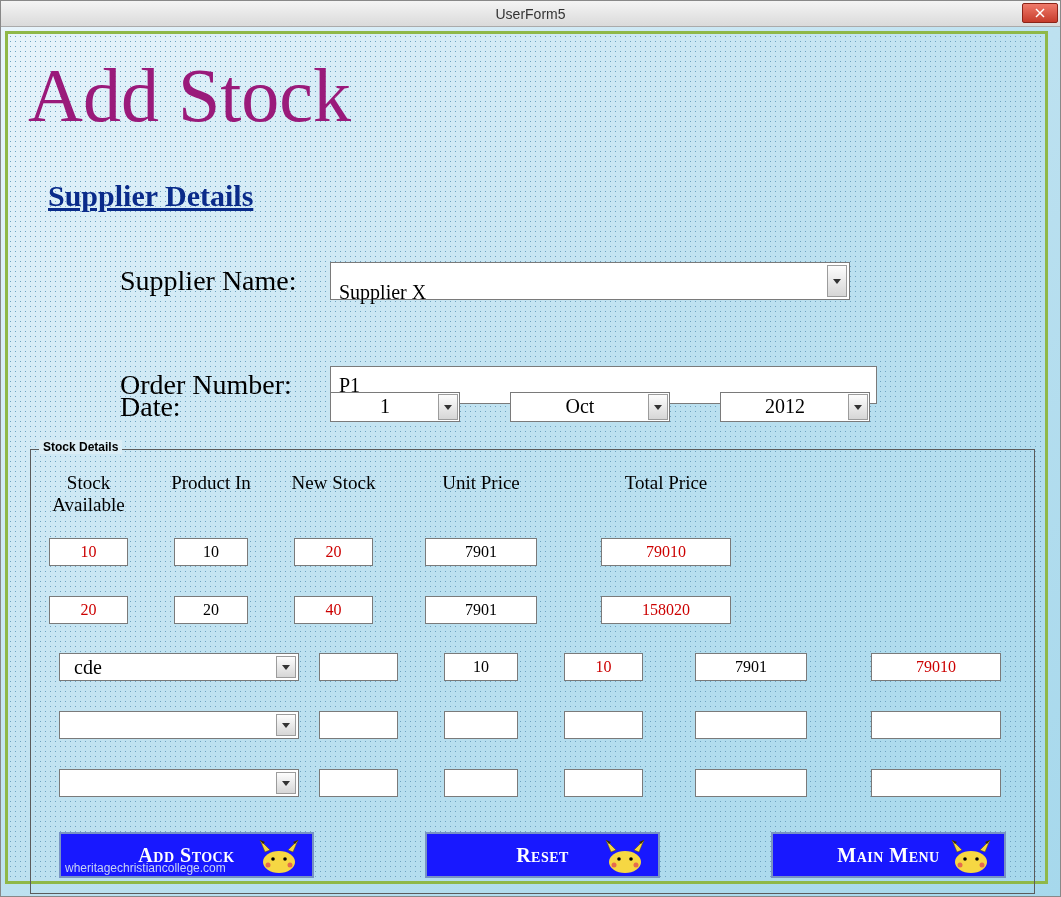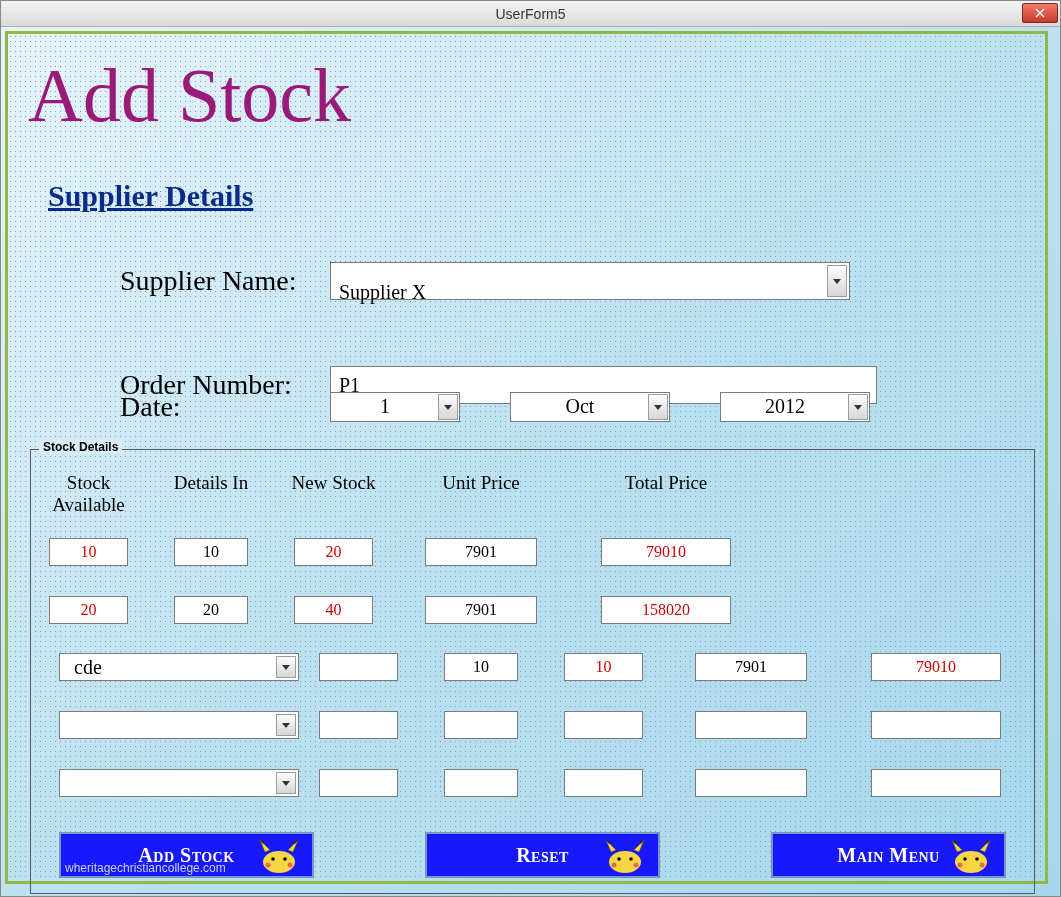--- a/index.html
+++ b/index.html
@@ -293,21 +293,21 @@
             <div class="combo"><span>2012</span></div>
             <div class="combo-arrow"></div>
           </div>
         </div>
       </div>
 
       <div class="fieldset">
         <div class="legend">Stock Details</div>
         <div class="grid-header">
           <div class="col-h hc2">Stock Available</div>
-          <div class="col-h hc3">Details In</div>
+          <div class="col-h hc3">Product In</div>
           <div class="col-h hc4">New Stock</div>
           <div class="col-h hc5">Unit Price</div>
           <div class="col-h hc6">Total Price</div>
         </div>
 
         <div class="grid-row r1">
           <div class="scell"><input class="small-input red" value="10" style=""></div>
           <div class="qcell"><input class="small-input" value="10" style=""></div>
           <div class="ncell"><input class="small-input red" value="20" style=""></div>
           <div class="ucell"><input class="small-input" value="7901" style=""></div>

